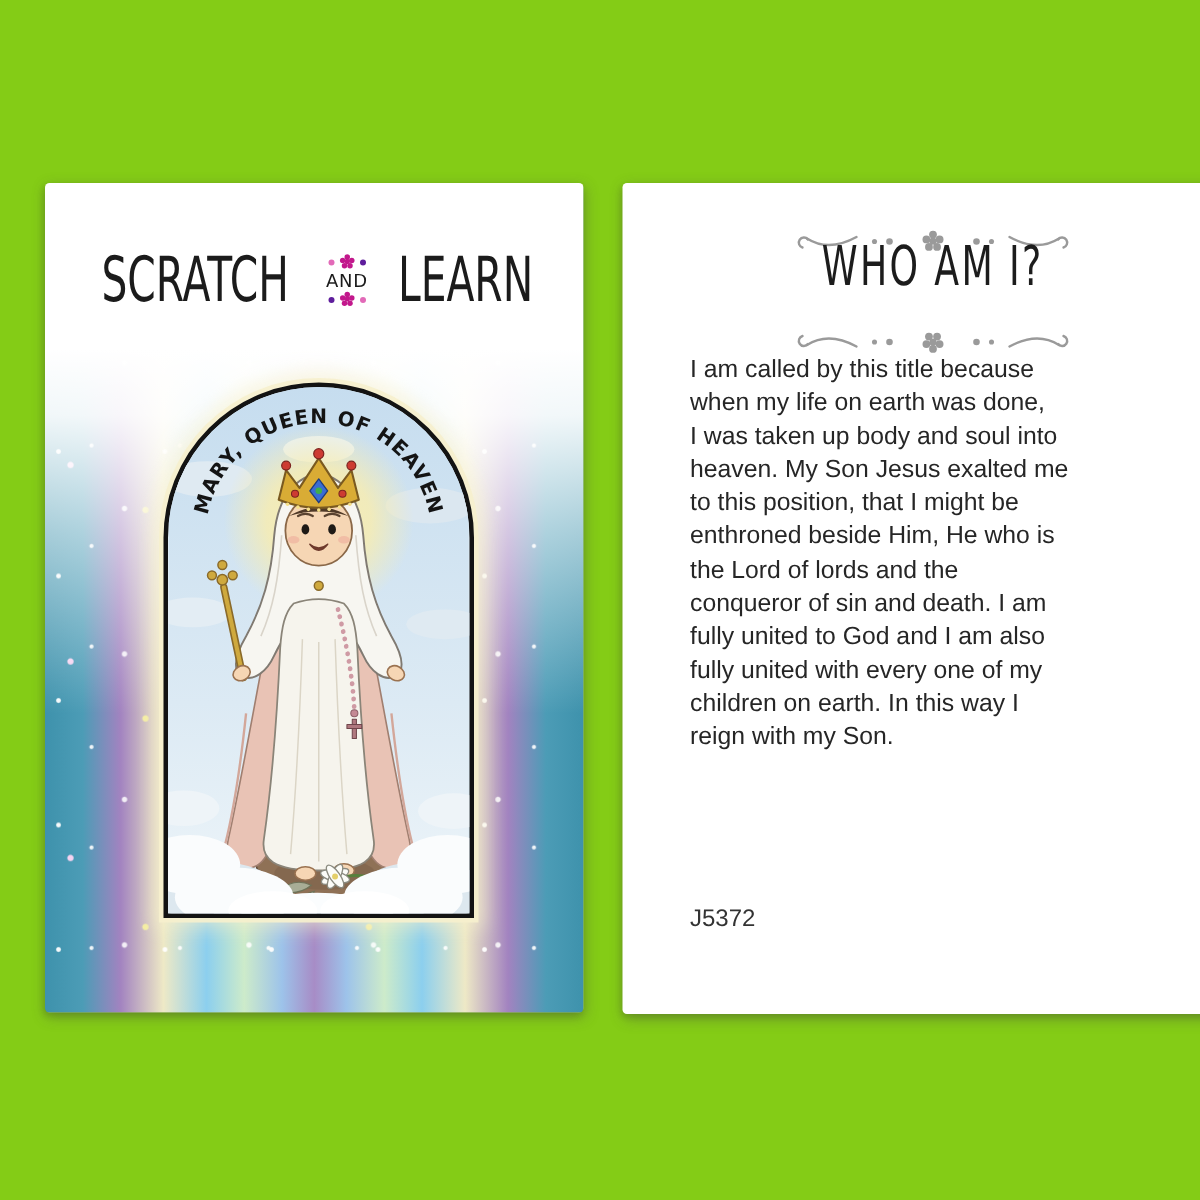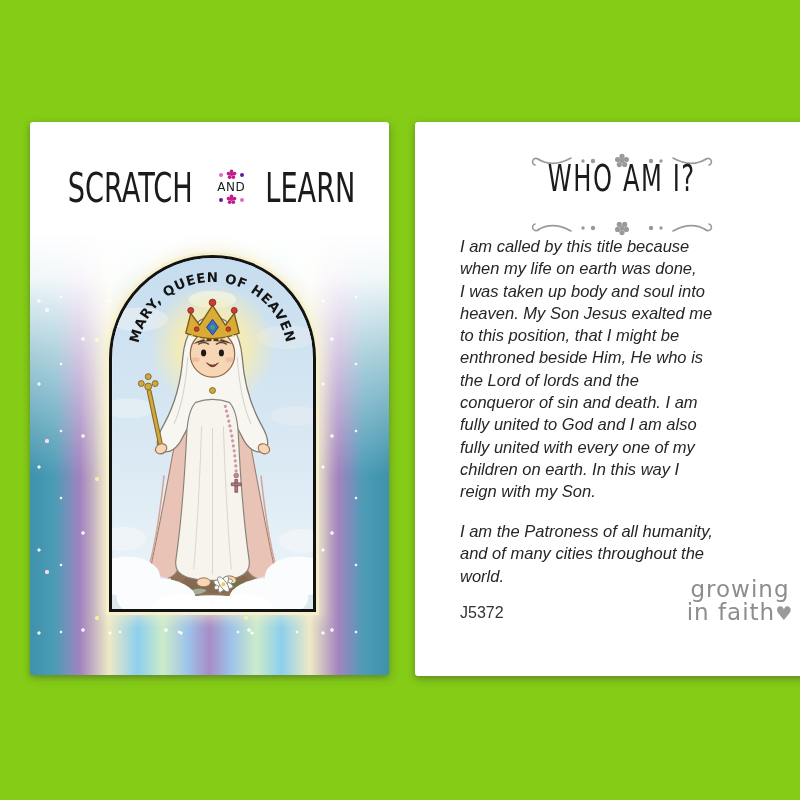--- a/index.html
+++ b/index.html
@@ -58,21 +58,21 @@
   .flourish-top    { top:27px; }
   .flourish-bottom { top:96px; }
   .back-heading {
     position:absolute; top:38px; left:0; right:0; margin:0;
     text-align:center; font-family:"DejaVu Sans", sans-serif; font-weight:normal;
     font-size:31px; color:#1c1c1c; letter-spacing:2px;
   }
   .back-heading span { display:inline-block; transform:scale(.78,1.18); }
   .body-text {
     position:absolute; left:45px; width:296px; margin:0;
-    font-size:16.5px; line-height:22.3px; color:#262626; white-space:pre-line;font-style:italic;
+    font-size:16.5px; line-height:22.3px; color:#262626; white-space:pre-line;
   }
   .para1 { top:113px; }
   .para2 { top:398px; }
   .product-code { position:absolute; left:45px; top:482px; font-size:16px; color:#333333; }
   .gif-logo {
     position:absolute; right:28px; top:456px; width:120px; text-align:center;
     font-family:"DejaVu Sans", sans-serif; color:#8d8d8d; font-size:23px; line-height:23px;
     letter-spacing:1px;
   }
   .gif-logo .heart { font-size:19px; color:#9a9a9a; }
@@ -320,27 +320,18 @@
 I was taken up body and soul into
 heaven. My Son Jesus exalted me
 to this position, that I might be
 enthroned beside Him, He who is
 the Lord of lords and the
 conqueror of sin and death. I am
 fully united to God and I am also
 fully united with every one of my
 children on earth. In this way I
 reign with my Son.</p>
-    <p class="body-text para2">I am the Patroness of all humanity,
-and of many cities throughout the
-world.</p>
 
     <div class="product-code">J5372</div>
 
-    <div class="gif-logo">
-      <div>growing</div>
-      <div>
-        <span>in faith</span><span class="heart">♥</span>
-      </div>
-    </div>
   </div>
 
 </div>
 
 </body></html>

